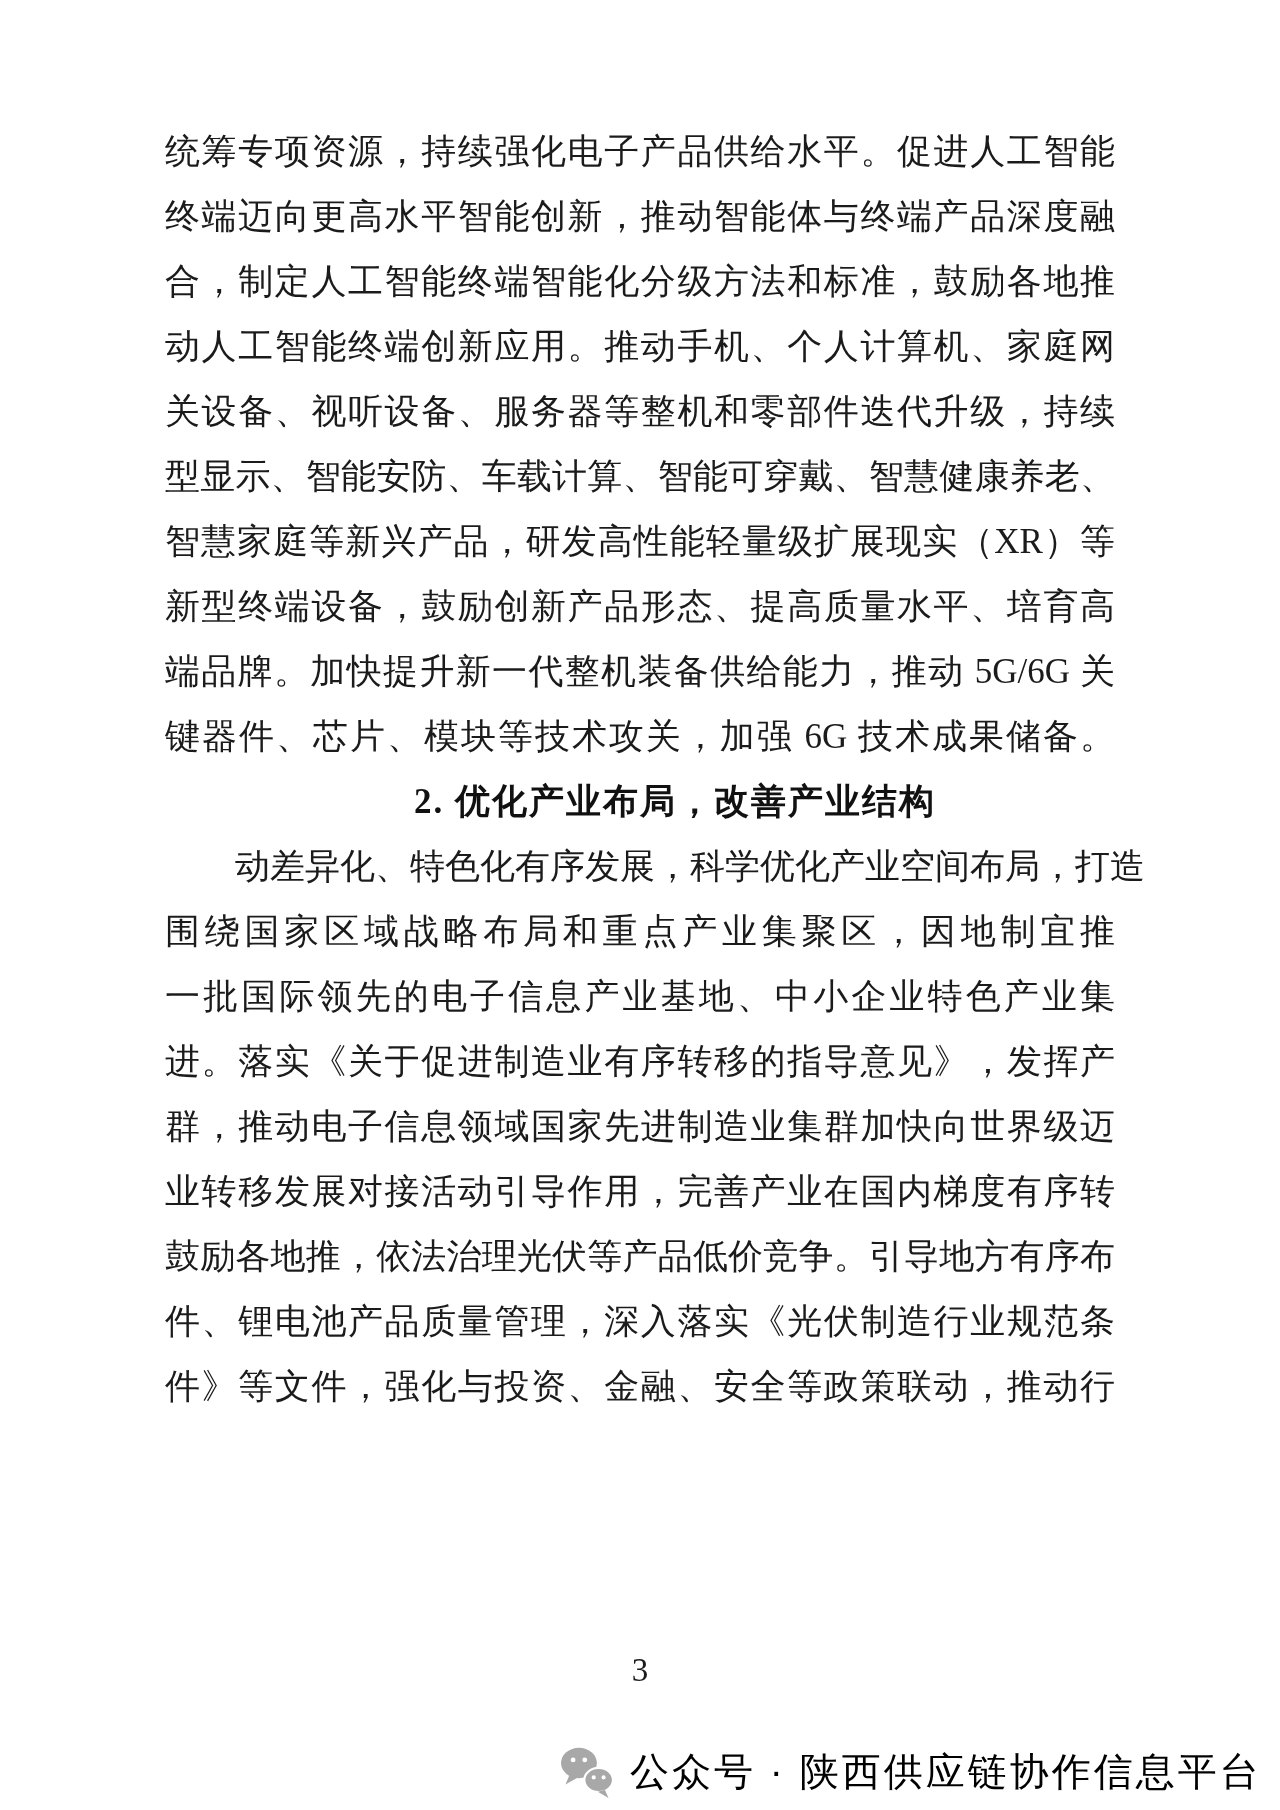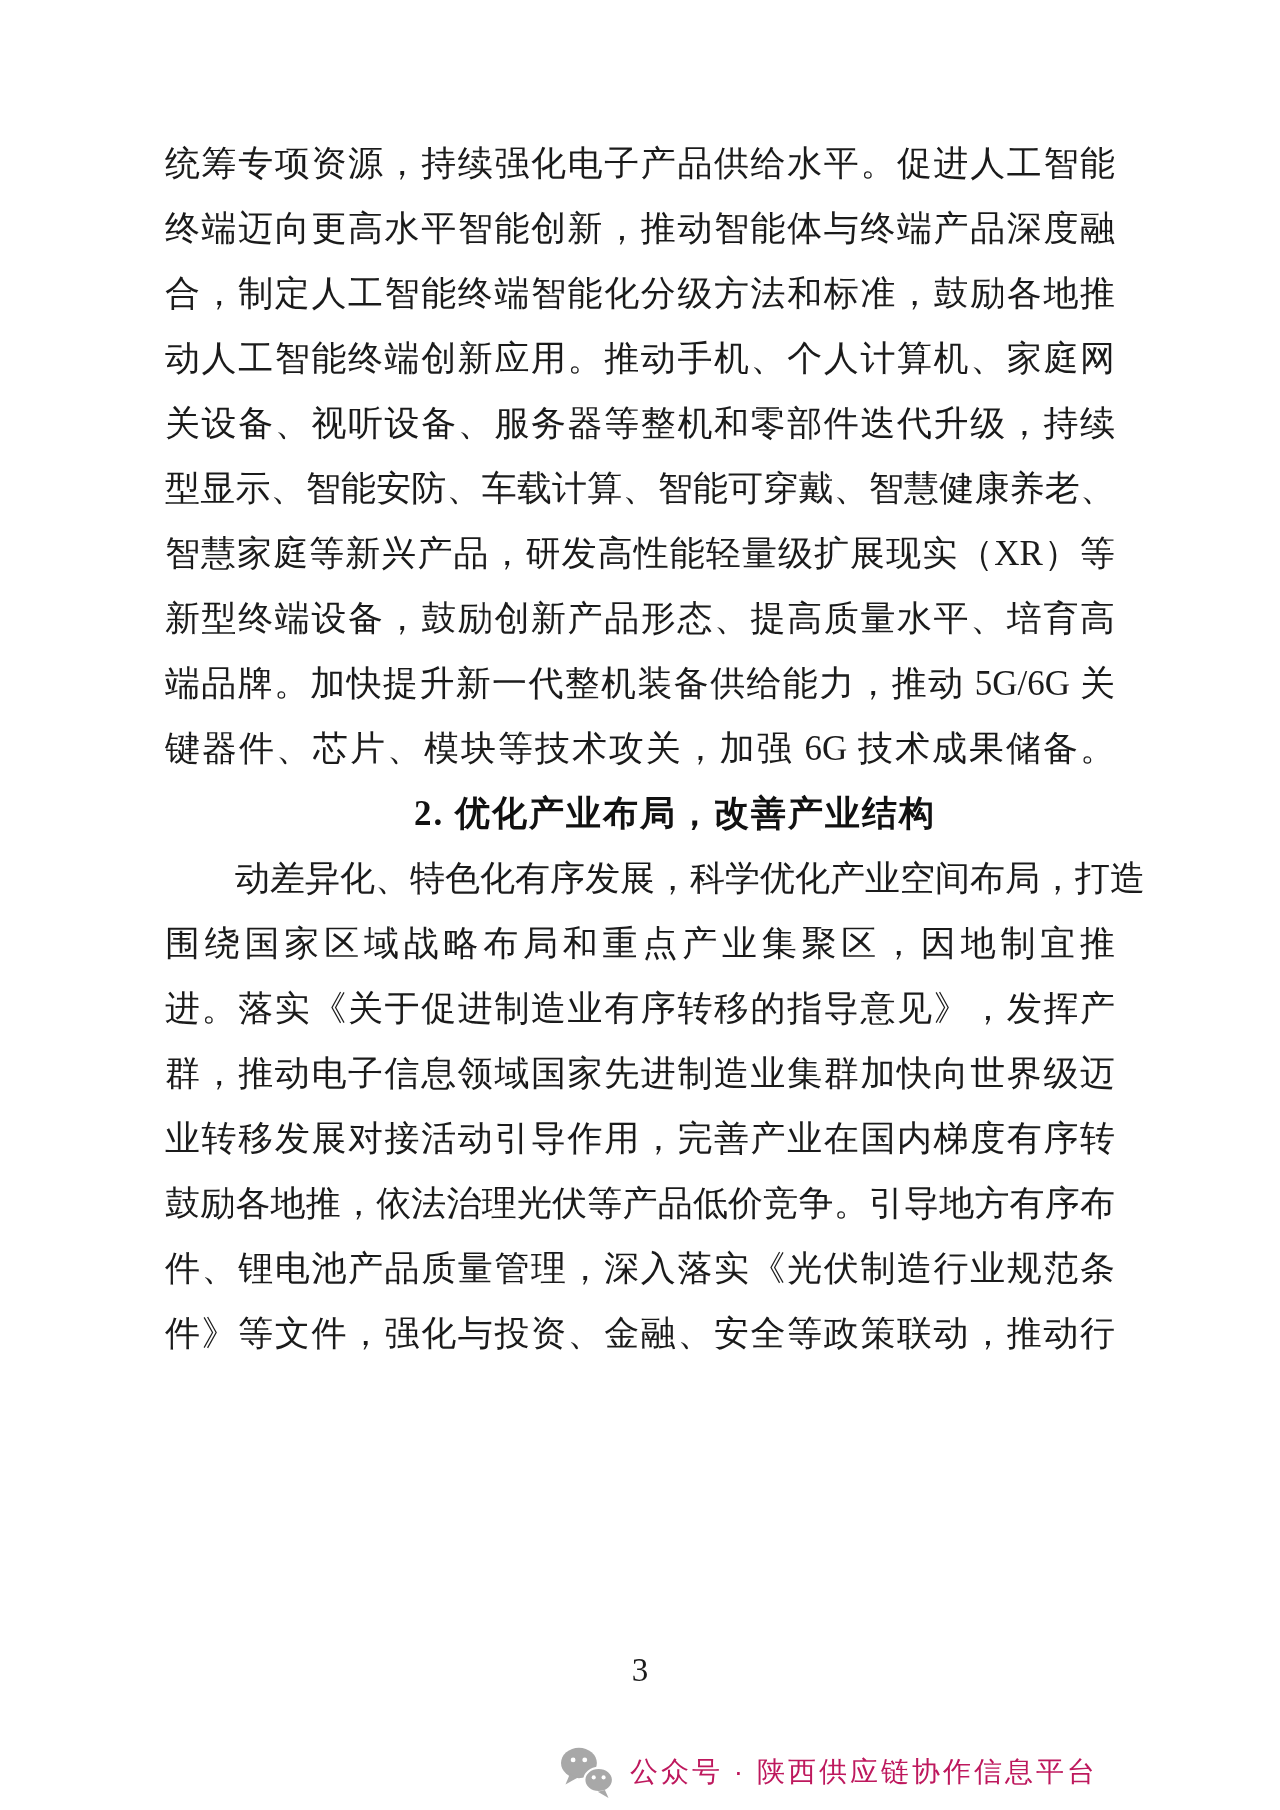--- a/index.html
+++ b/index.html
@@ -11,21 +11,21 @@
     position: relative;
     width: 1280px;
     height: 1810px;
     background: #ffffff;
     overflow: hidden;
     font-family: "Liberation Serif", "DejaVu Serif", serif;
   }
   .content {
     position: absolute;
     left: 165px;
-    top: 131px;
+    top: 119px;
     width: 950px;
     color: #1b1b1b;
   }
   .line {
     height: 65px;
     line-height: 65px;
     font-size: 35px;
     text-align: justify;
     text-align-last: justify;
     white-space: nowrap;
@@ -56,23 +56,23 @@
     font-family: "Liberation Serif", "DejaVu Serif", serif;
   }
   .footer {
     position: absolute;
     top: 1743px;
     left: 558px;
     height: 58px;
     display: flex;
     align-items: center;
     gap: 14px;
-    color: #be185d;
+    color: #000000;
     font-family: "Liberation Sans", "DejaVu Sans", sans-serif;
-    font-size: 28px;
+    font-size: 39px;
     letter-spacing: 3px;
     white-space: nowrap;
   }
   .footer svg { display: block; }
 </style>
 </head>
 <body>
 
 <div class="page" data-name="document-page">
 
@@ -91,20 +91,21 @@
         <div class="line" data-name="text-line">端品牌。加快提升新一代整机装备供给能力，推动 5G/6G 关</div>
         <div class="line" data-name="text-line">键器件、芯片、模块等技术攻关，加强 6G 技术成果储备。</div>
       </div>
 
     <div class="heading" data-name="section-heading">2. 优化产业布局，改善产业结构</div>
 
     <div data-name="paragraph-2">
 
     <div class="line" data-name="text-line">动差异化、特色化有序发展，科学优化产业空间布局，打造</div>
         <div class="line" data-name="text-line">围绕国家区域战略布局和重点产业集聚区，因地制宜推</div>
+        <div class="line" data-name="text-line">一批国际领先的电子信息产业基地、中小企业特色产业集</div>
         <div class="line" data-name="text-line">进。落实《关于促进制造业有序转移的指导意见》，发挥产</div>
         <div class="line" data-name="text-line">群，推动电子信息领域国家先进制造业集群加快向世界级迈</div>
         <div class="line" data-name="text-line">业转移发展对接活动引导作用，完善产业在国内梯度有序转</div>
         <div class="line" data-name="text-line">鼓励各地推，依法治理光伏等产品低价竞争。引导地方有序布</div>
         <div class="line" data-name="text-line">件、锂电池产品质量管理，深入落实《光伏制造行业规范条</div>
         <div class="line" data-name="text-line">件》等文件，强化与投资、金融、安全等政策联动，推动行</div>
       </div>
 
   </div>
 

